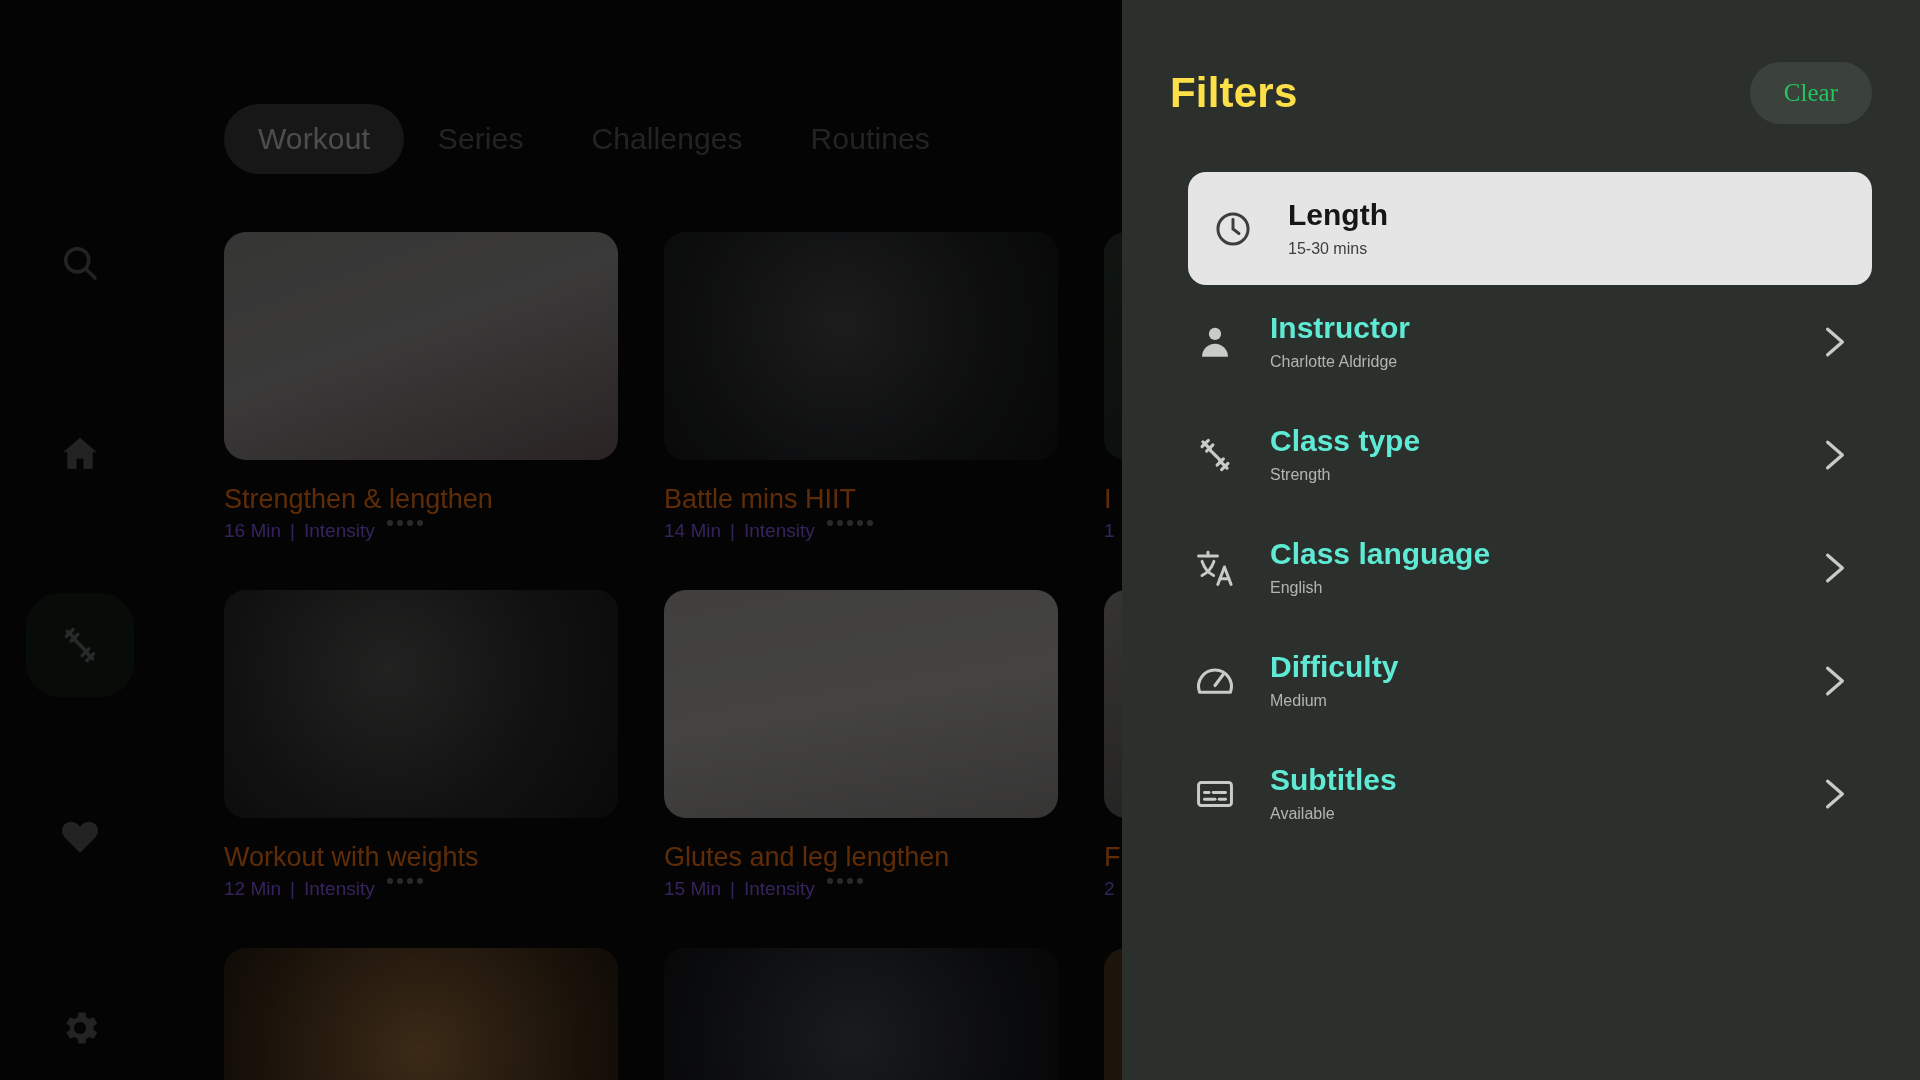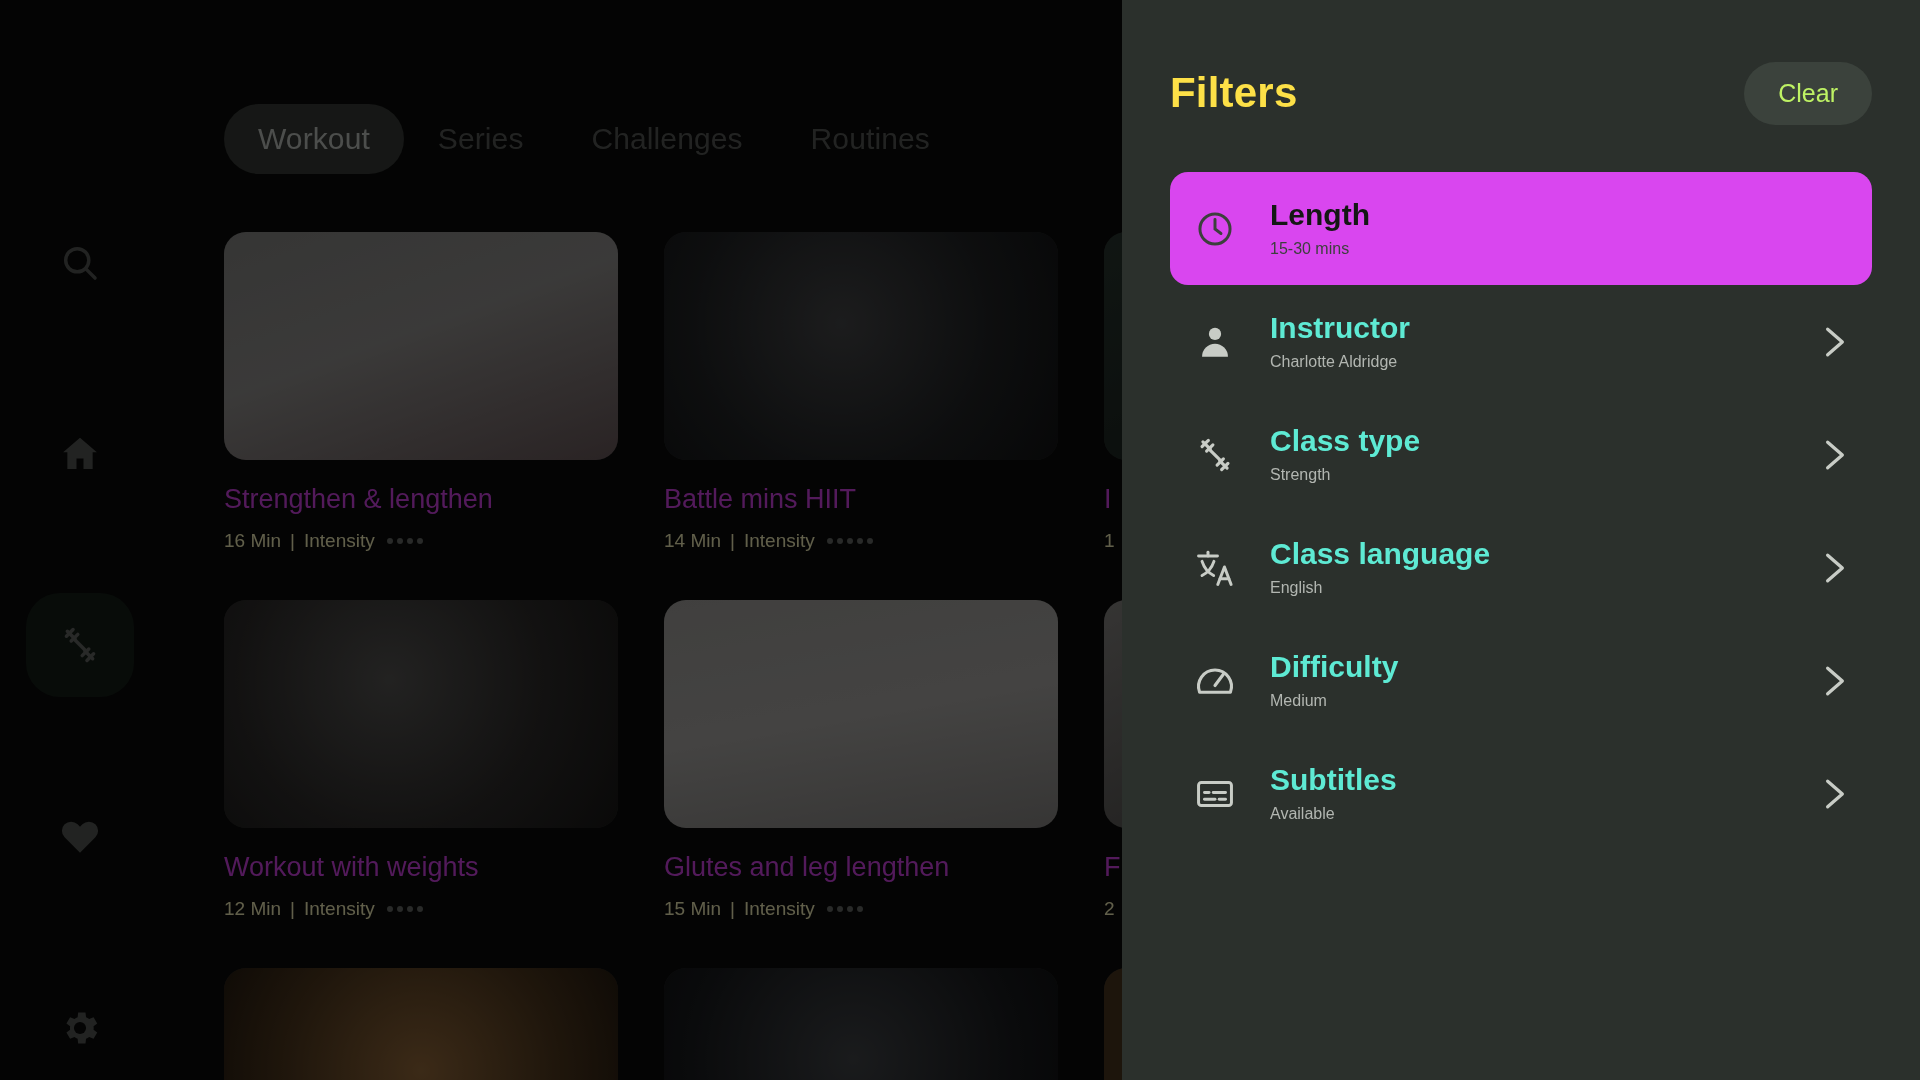--- a/index.html
+++ b/index.html
@@ -54,54 +54,54 @@
     display:grid; grid-template-columns:repeat(3, 394px);
     gap:48px 46px;
   }
   .card { width:394px; }
   .thumb {
     width:394px; height:228px; border-radius:22px; overflow:hidden;
     position:relative; background:#2b2b2b;
   }
   .thumb .ph { position:absolute; inset:0; }
   .card-title {
-    margin-top:24px; font-size:27px; color:#d946ef; line-height:1.15;
+    margin-top:24px; font-size:27px; color:#f97316; line-height:1.15;
     white-space:nowrap; overflow:hidden;
   }
   .card-meta {
-    margin-top:15px; font-size:19px; color:#fef9c3;
-    display:flex; align-items:center; gap:9px; white-space:nowrap;
+    margin-top:5px; font-size:19px; color:#8b5cf6;
+    display:flex; align-items:flex-start; gap:9px; white-space:nowrap;
   }
   .dots { display:inline-flex; gap:4px; align-items:center; margin-left:3px; }
   .dots i { width:6px; height:6px; border-radius:50%; background:#6c6e6c; display:block; }
 
   
   .panel {
     position:absolute; right:0; top:0; width:798px; height:1080px;
     background:#2b302c; z-index:10;
     padding:0 48px;
   }
   .panel-head {
     height:172px; display:flex; align-items:center; justify-content:space-between;
     padding-top:14px;
   }
   .panel-title { font-size:42px; color:#fde047; font-weight:bold; letter-spacing:.2px; }
   .clear-btn {
-    background:#3b423c; color:#bef264; border:none;
+    background:#3b423c; color:#22c55e; border:none;
     font-size:25px; padding:17px 34px; border-radius:40px;
-    font-family:Liberation Sans, sans-serif; cursor:pointer;
+    font-family:Liberation Serif, serif; cursor:pointer;
   }
 
   .filter-list { display:flex; flex-direction:column; }
   .filter-row {
     display:flex; align-items:center; gap:0;
     height:113px; padding:0 22px; border-radius:18px;
     position:relative;
   }
-  .filter-row.selected { background:#d946ef; }
+  .filter-row.selected { background:#e5e5e5;margin-left:18px; }
   .f-icon { width:46px; height:46px; flex:0 0 46px; display:flex; align-items:center; justify-content:center; }
   .f-icon svg { width:42px; height:42px; display:block; }
   .f-text { margin-left:32px; display:flex; flex-direction:column; justify-content:center; }
   .f-label { font-size:30px; font-weight:bold; color:#5eead4; line-height:1.22; }
   .f-value { font-size:16px; color:#b2b6b1; line-height:1.45; margin-top:3px; }
   .filter-row.selected .f-label { color:#141714; }
   .filter-row.selected .f-value { color:#3c403c; }
   .chev { margin-left:auto; width:30px; height:44px; display:flex; align-items:center; justify-content:center; }
   .chev svg { width:30px; height:44px; display:block; }
 </style>

